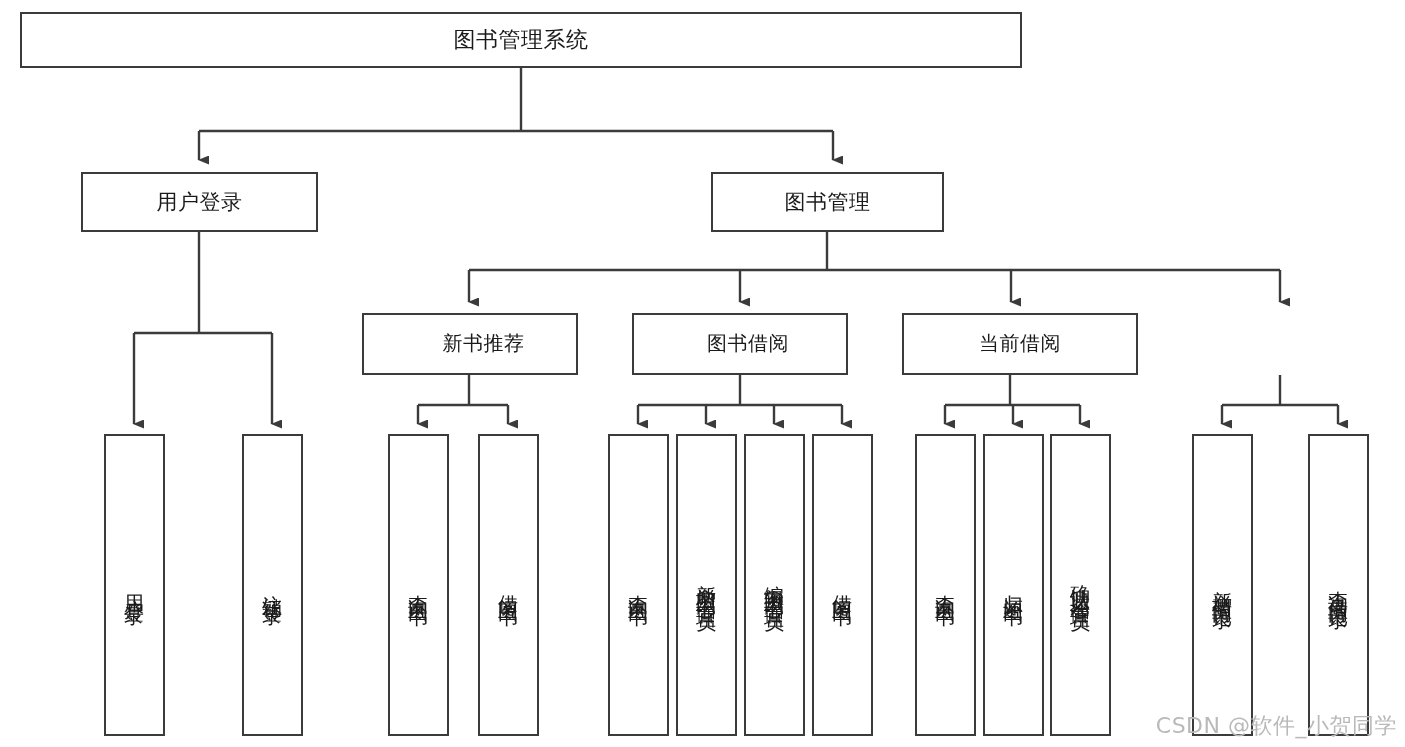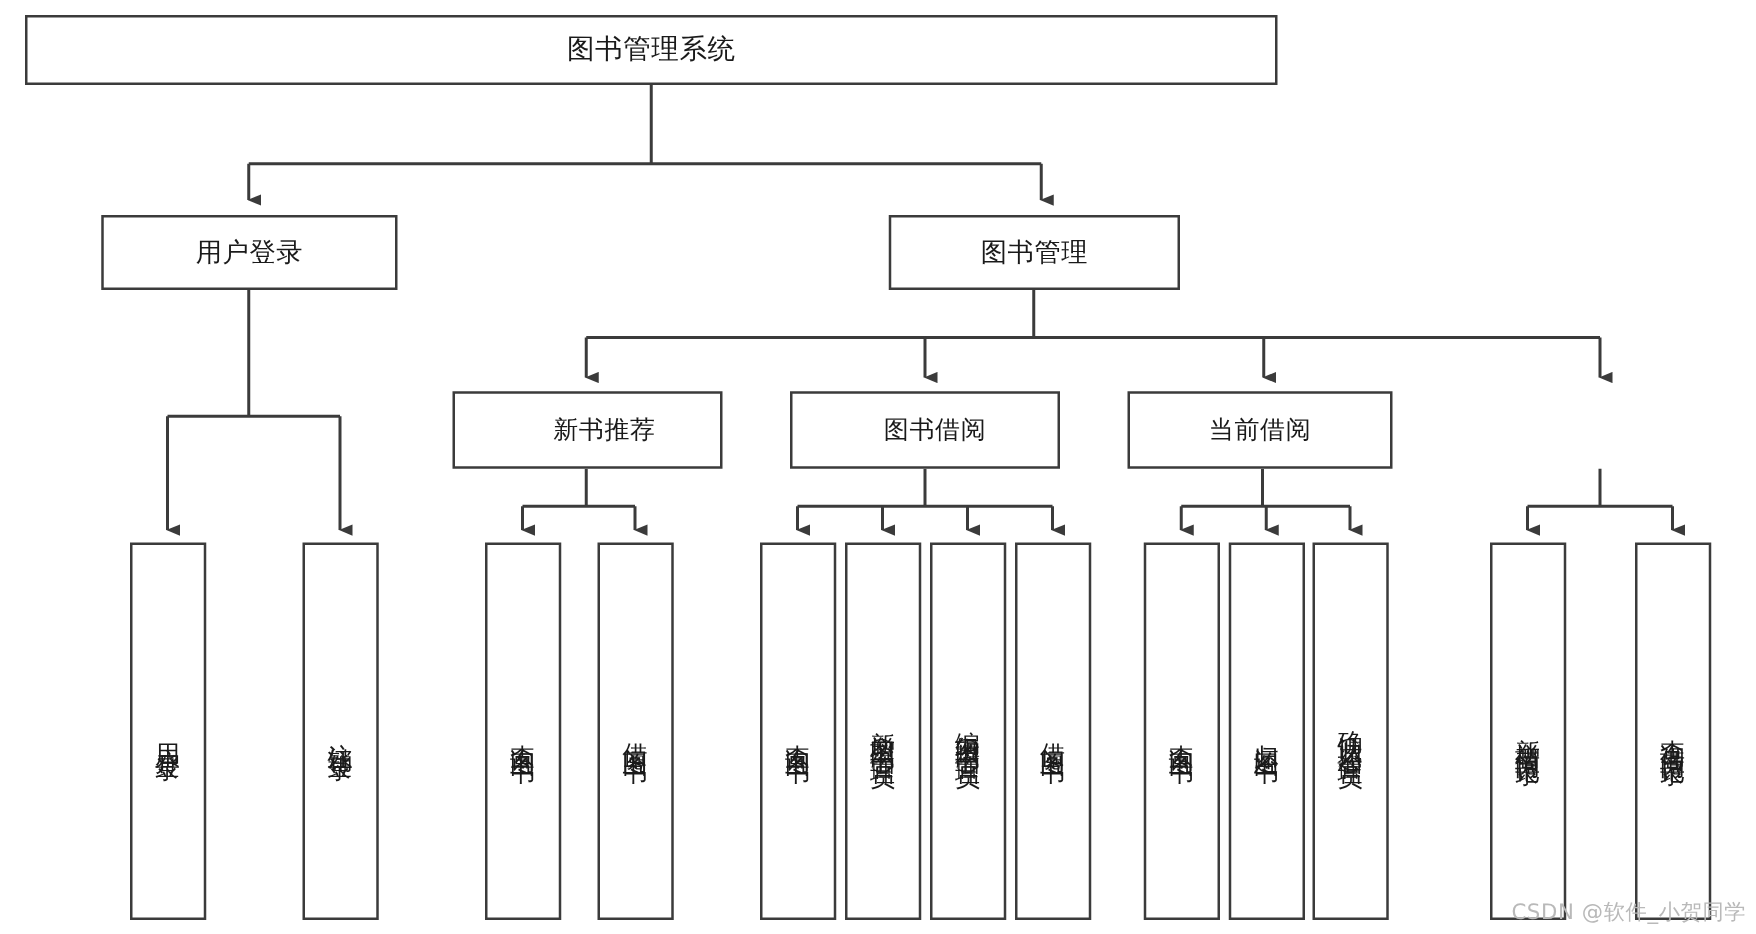--- a/index.html
+++ b/index.html
@@ -61,21 +61,21 @@
     writing-mode: vertical-rl;
     text-orientation: upright;
     letter-spacing: 4px;
     line-height: 1;
     max-height: 100%;
   }
   #watermark {
     position: absolute;
     right: 8px;
     bottom: 6px;
-    font-size: 17px;
+    font-size: 22px;
     color: #b9b9b9;
     letter-spacing: 0.5px;
     white-space: nowrap;
     font-family: "DejaVu Sans", "Liberation Sans", sans-serif;
   }
 </style>
 </head>
 <body>
 
 <div id="diagram-root">
@@ -140,21 +140,21 @@
   <div class="node level-1" style="left:711px; top:172px; width:233px; height:60px;">
     <span class="node-label">图书管理</span>
   </div>
 
   <div class="node level-2" style="left:362px; top:313px; width:216px; height:62px;padding-left:27px;">
     <span class="node-label">新书推荐</span>
   </div>
   <div class="node level-2" style="left:632px; top:313px; width:216px; height:62px;padding-left:16px;">
     <span class="node-label">图书借阅</span>
   </div>
-  <div class="node level-2" style="left:902px; top:313px; width:212px; height:62px;">
+  <div class="node level-2" style="left:902px; top:313px; width:236px; height:62px;">
     <span class="node-label">当前借阅</span>
   </div>
 
   <div class="node leaf" style="left:104px; top:434px; width:61px; height:302px;">
     <span class="node-label">用户登录</span>
   </div>
   <div class="node leaf" style="left:242px; top:434px; width:61px; height:302px;">
     <span class="node-label">注销登录</span>
   </div>
 

